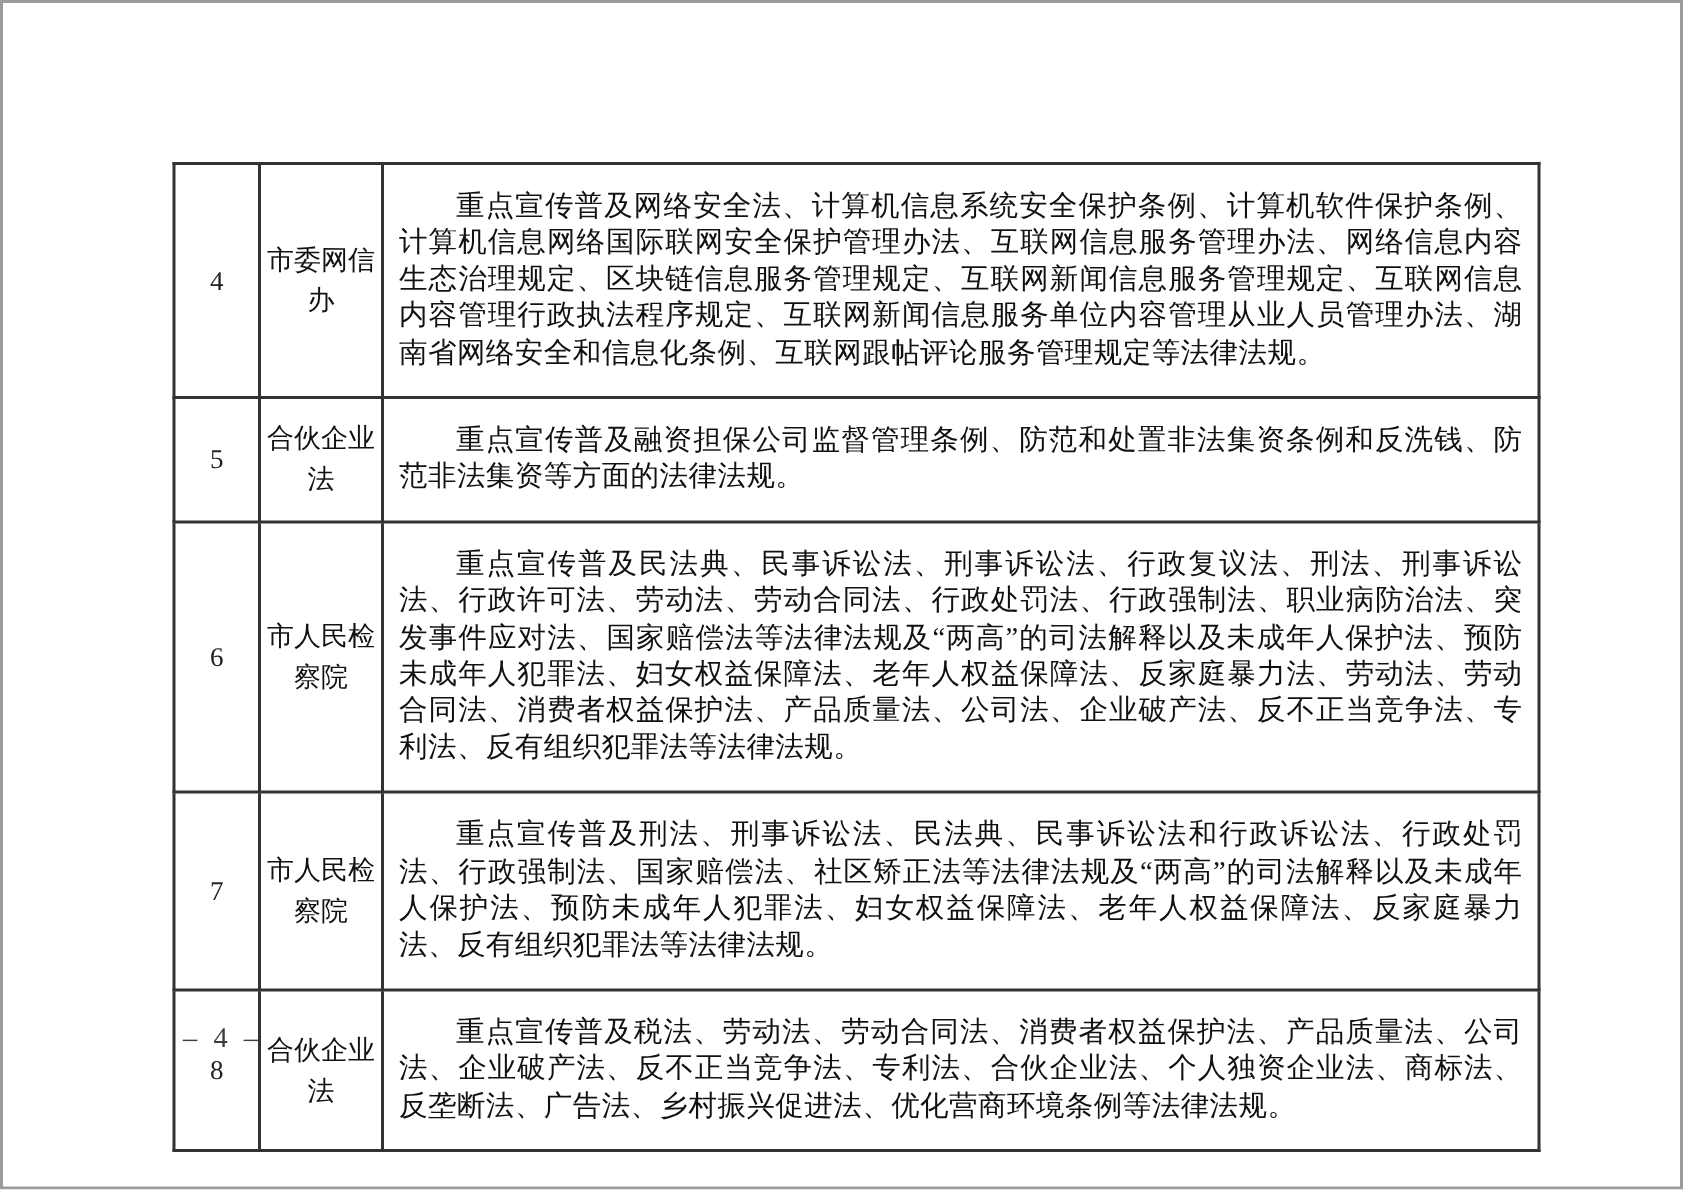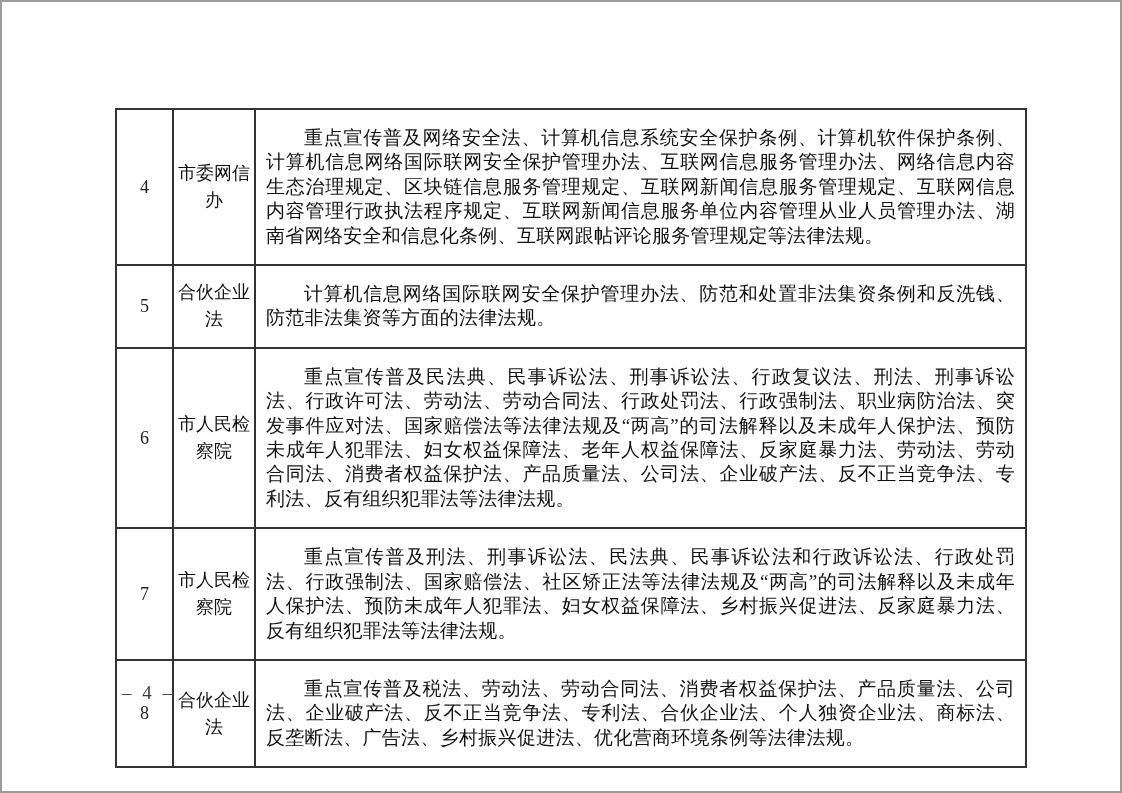--- a/index.html
+++ b/index.html
@@ -91,21 +91,21 @@
   </tr>
 
   <tr class="r1">
     <td class="c-no">
       <span>5</span>
     </td>
     <td class="c-dept">
       <span>合伙企业法</span>
     </td>
     <td class="c-desc">
-      <p class="desc">计算机信息网络国际联网安全保护管理办法、防范和处置非法集资条例和反洗钱、防范非法集资等方面的法律法规。</p>
+      <p class="desc">重点宣传普及融资担保公司监督管理条例、防范和处置非法集资条例和反洗钱、防范非法集资等方面的法律法规。</p>
     </td>
   </tr>
 
   <tr class="r2">
     <td class="c-no">
       <span>6</span>
     </td>
     <td class="c-dept">
       <span>市人民检察院</span>
     </td>
@@ -115,21 +115,21 @@
   </tr>
 
   <tr class="r3">
     <td class="c-no">
       <span>7</span>
     </td>
     <td class="c-dept">
       <span>市人民检察院</span>
     </td>
     <td class="c-desc">
-      <p class="desc">重点宣传普及刑法、刑事诉讼法、民法典、民事诉讼法和行政诉讼法、行政处罚法、行政强制法、国家赔偿法、社区矫正法等法律法规及“两高”的司法解释以及未成年人保护法、预防未成年人犯罪法、妇女权益保障法、乡村振兴促进法、反家庭暴力法、反有组织犯罪法等法律法规。</p>
+      <p class="desc">重点宣传普及刑法、刑事诉讼法、民法典、民事诉讼法和行政诉讼法、行政处罚法、行政强制法、国家赔偿法、社区矫正法等法律法规及“两高”的司法解释以及未成年人保护法、预防未成年人犯罪法、妇女权益保障法、老年人权益保障法、反家庭暴力法、反有组织犯罪法等法律法规。</p>
     </td>
   </tr>
 
   <tr class="r4">
     <td class="c-no">
       <span>8</span>
     </td>
     <td class="c-dept">
       <span>合伙企业法</span>
     </td>

